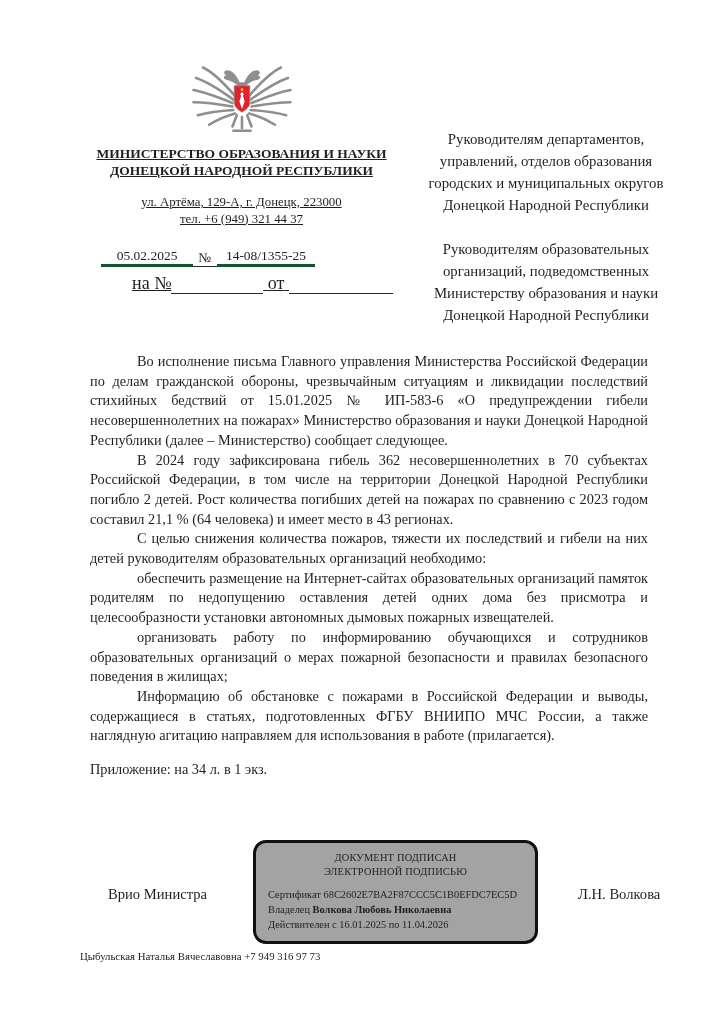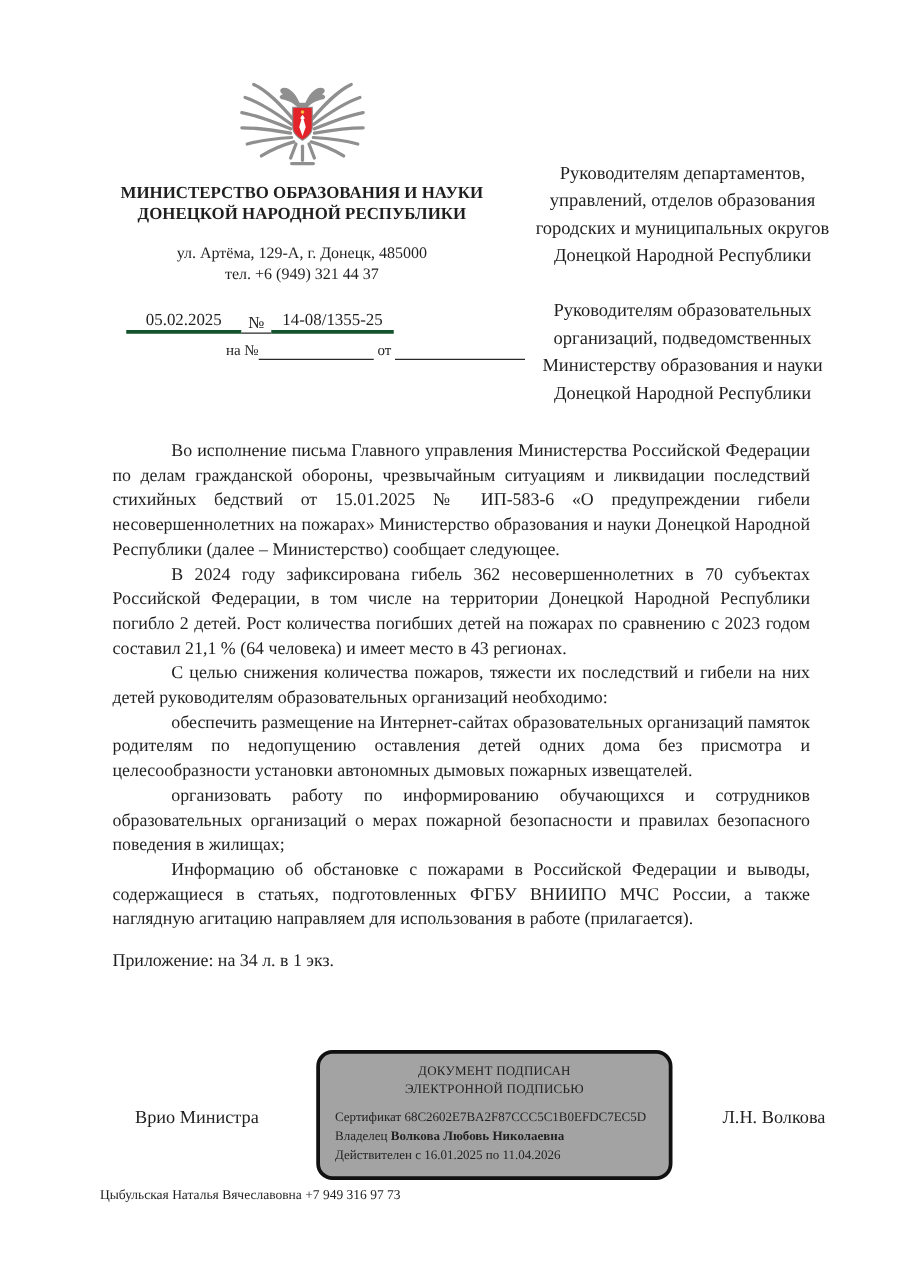--- a/index.html
+++ b/index.html
@@ -6,31 +6,31 @@
   .page{
     position:relative;
     width:721px;height:1024px;
     margin:0 auto;
     background:#ffffff;
     font-family:"Liberation Serif","DejaVu Serif",serif;
     color:#1f1f1f;
     overflow:hidden;
   }
   
-  .sender{position:absolute;left:63px;top:58px;width:357px;text-align:center;}
+  .sender{position:absolute;left:63px;top:58px;width:357px;text-align:center;text-decoration:underline;}
   .emblem{display:block;margin:0 auto;}
   .org-name{font-weight:bold;font-size:13.5px;line-height:17px;margin-top:9px;}
   .org-name div{margin:0;}
   .address{margin-top:15px;font-size:12.8px;line-height:16.5px;}
   .ref1{margin:21px 0 0 38px;text-align:left;font-size:13.5px;white-space:nowrap;}
   .seg{display:inline-block;border-bottom:3px solid #14532d;text-align:center;vertical-align:bottom;}
   .seg-date{width:92px;}
   .seg-no{width:24px;border-bottom:1px solid #2a2a2a;display:inline-block;text-align:center;vertical-align:bottom;}
   .seg-num{width:98px;}
-  .ref2{margin:6px 0 0 42px;text-align:right;font-size:12px;white-space:nowrap;}
+  .ref2{margin:6px 0 0 42px;text-align:center;font-size:18px;white-space:nowrap;}
   .blank-a{display:inline-block;width:92px;border-bottom:1px solid #2a2a2a;height:14px;vertical-align:bottom;}
   .blank-b{display:inline-block;width:104px;border-bottom:1px solid #2a2a2a;height:14px;vertical-align:bottom;}
   
   .addressee{position:absolute;left:397px;top:128px;width:298px;text-align:center;
              font-size:14.8px;line-height:22px;}
   .addressee p{margin:0;white-space:pre-line;}
   .addressee p + p{margin-top:22px;}
   
   .body-text{position:absolute;left:90px;top:352px;width:558px;
              font-size:14.3px;line-height:19.7px;text-align:justify;}
@@ -87,21 +87,21 @@
       <circle cx="60" cy="36.5" r="1.6" fill="#f6c23a"></circle>
       <path d="M60,39 l2.2,3.2 -1.2,1 2,7 -3,8.5 -3,-8.5 2,-7 -1.2,-1 z" fill="#ffffff"></path>
     </svg>
 
     <div class="org-name">
       <div>МИНИСТЕРСТВО ОБРАЗОВАНИЯ И НАУКИ</div>
       <div>ДОНЕЦКОЙ НАРОДНОЙ РЕСПУБЛИКИ</div>
     </div>
 
     <div class="address">
-      <div>ул. Артёма, 129-А, г. Донецк, 485000</div>
+      <div>ул. Артёма, 129-А, г. Донецк, 223000</div>
       <div>тел. +6 (949) 321 44 37</div>
     </div>
 
     <div class="ref1">
       <span class="seg seg-date">05.02.2025</span><span class="seg-no">№</span><span class="seg seg-num">14-08/1355-25</span>
     </div>
     <div class="ref2">
       <span>на №</span><span class="blank-a"></span>
       <span>от</span> <span class="blank-b"></span>
     </div>

